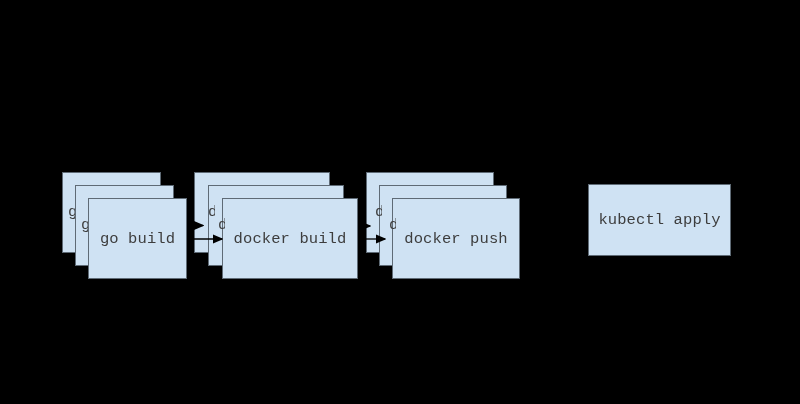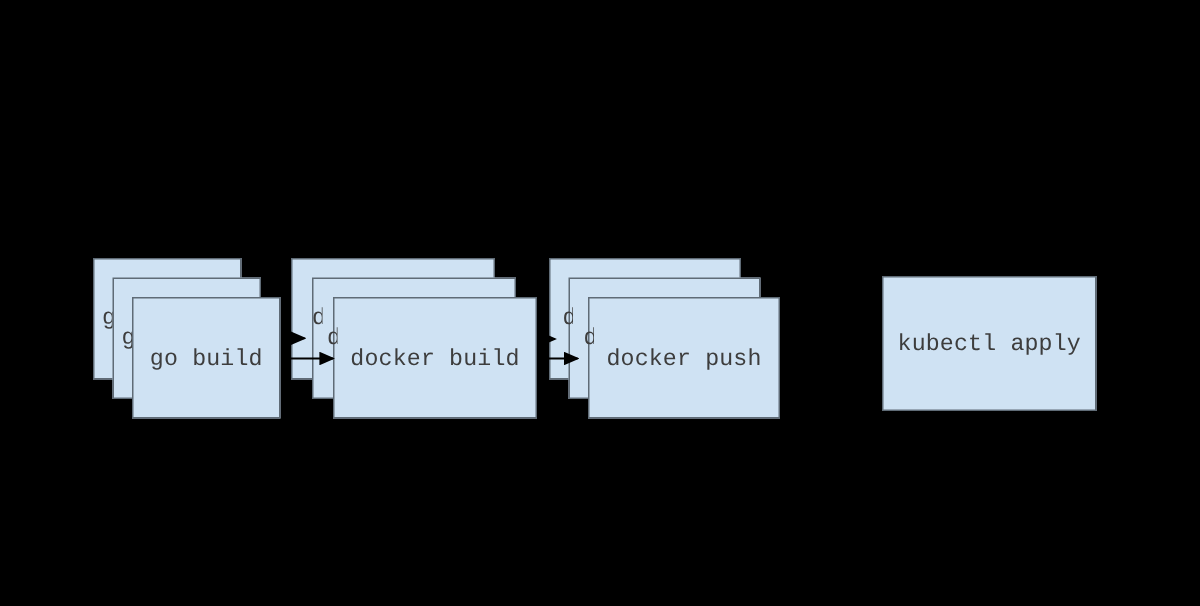--- a/index.html
+++ b/index.html
@@ -47,21 +47,21 @@
   .s2-front{left:222px; top:198px; width:136px; height:81px; z-index:3;}
   .s2-f1{left:208px; top:200px;}
   .s2-f2{left:218px; top:213px;}
   
   .s3-back {left:366px; top:172px; width:128px; height:81px; z-index:1;}
   .s3-mid  {left:379px; top:185px; width:128px; height:81px; z-index:2;}
   .s3-front{left:392px; top:198px; width:128px; height:81px; z-index:3;}
   .s3-f1{left:375px; top:200px;}
   .s3-f2{left:389px; top:213px;}
   
-  .s4-box{left:588px; top:184px; width:143px; height:90px; z-index:3;}
+  .s4-box{left:588px; top:184px; width:143px; height:72px; z-index:3;}
   
   .arrows{
     position:absolute;left:0;top:0;width:800px;height:404px;
     z-index:20;pointer-events:none;
   }
   .conn{stroke:var(--arrow,#000);stroke-width:1.3;fill:none;}
   .ah{fill:var(--arrow,#000);}
 </style>
 </head>
 <body>

